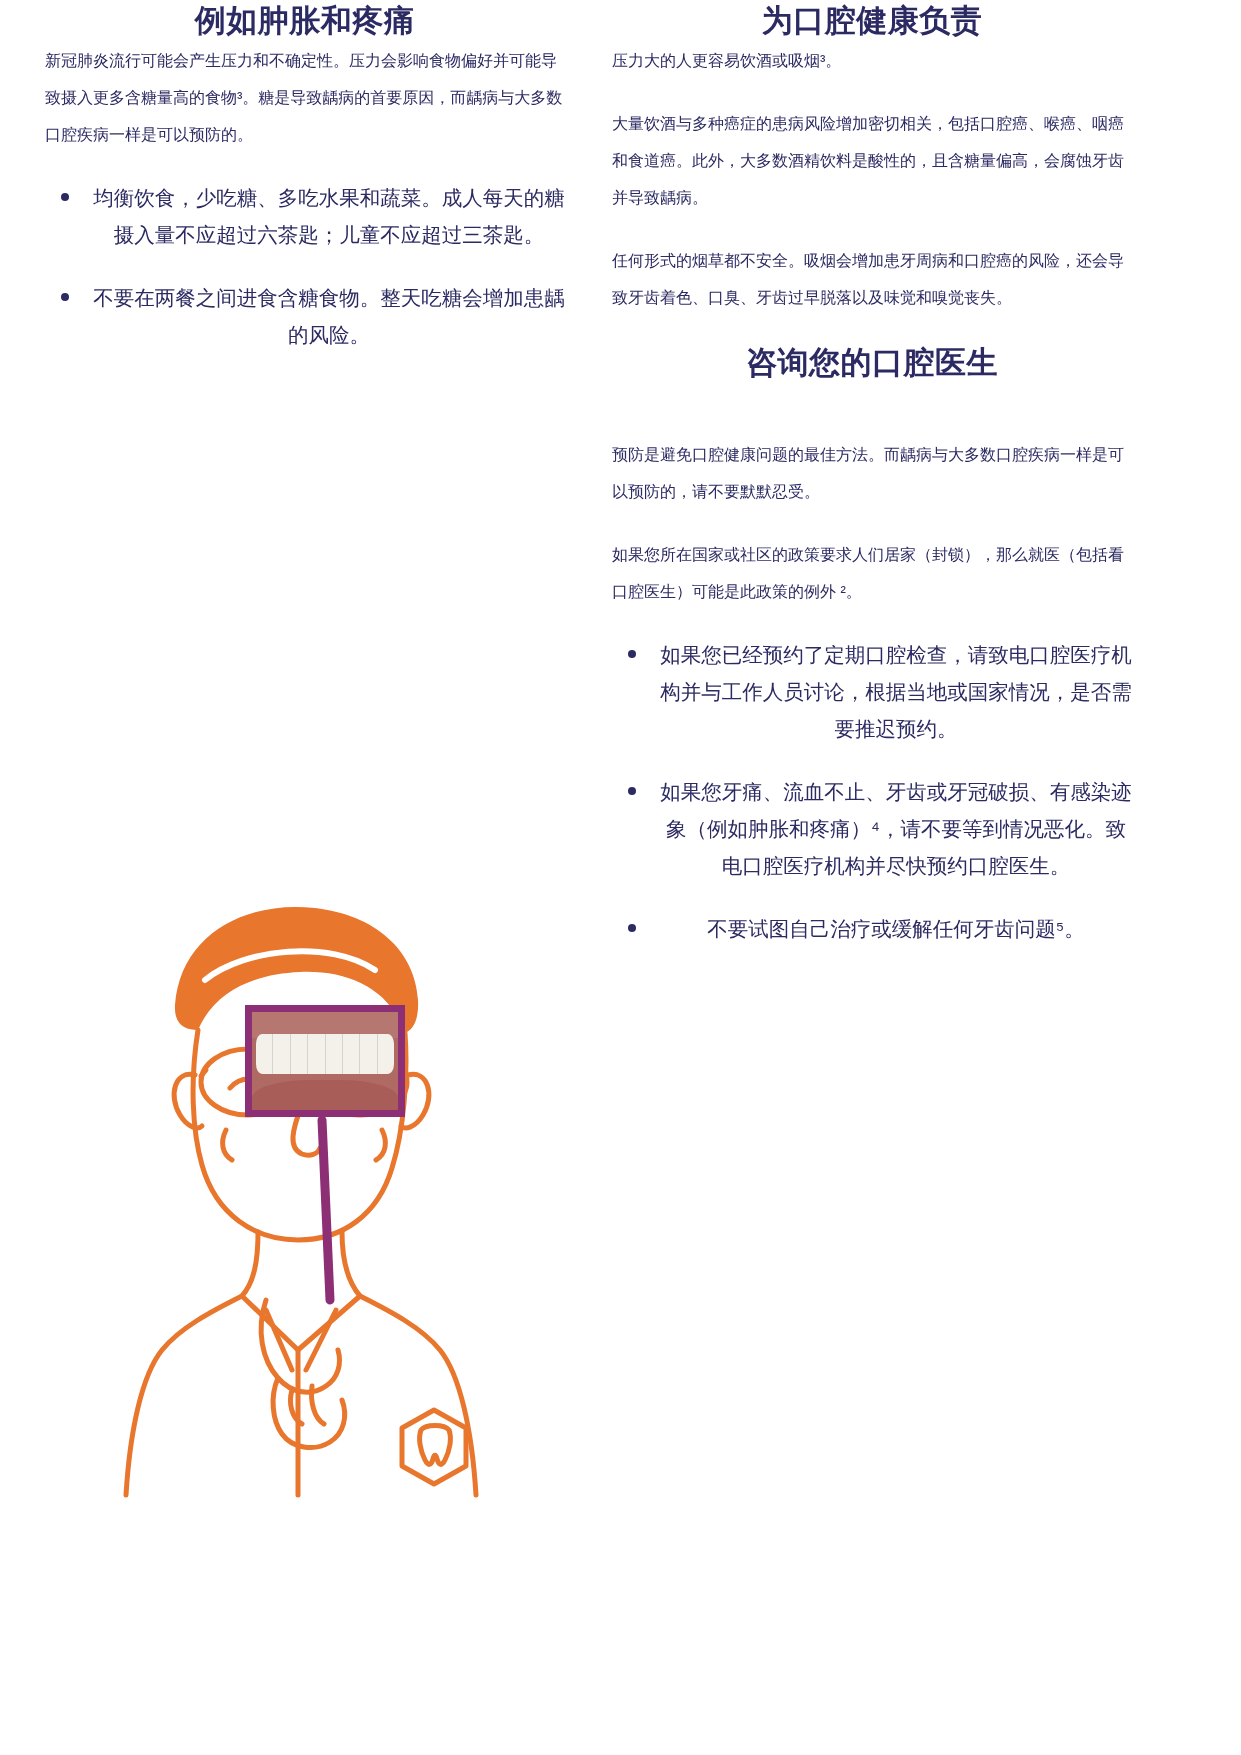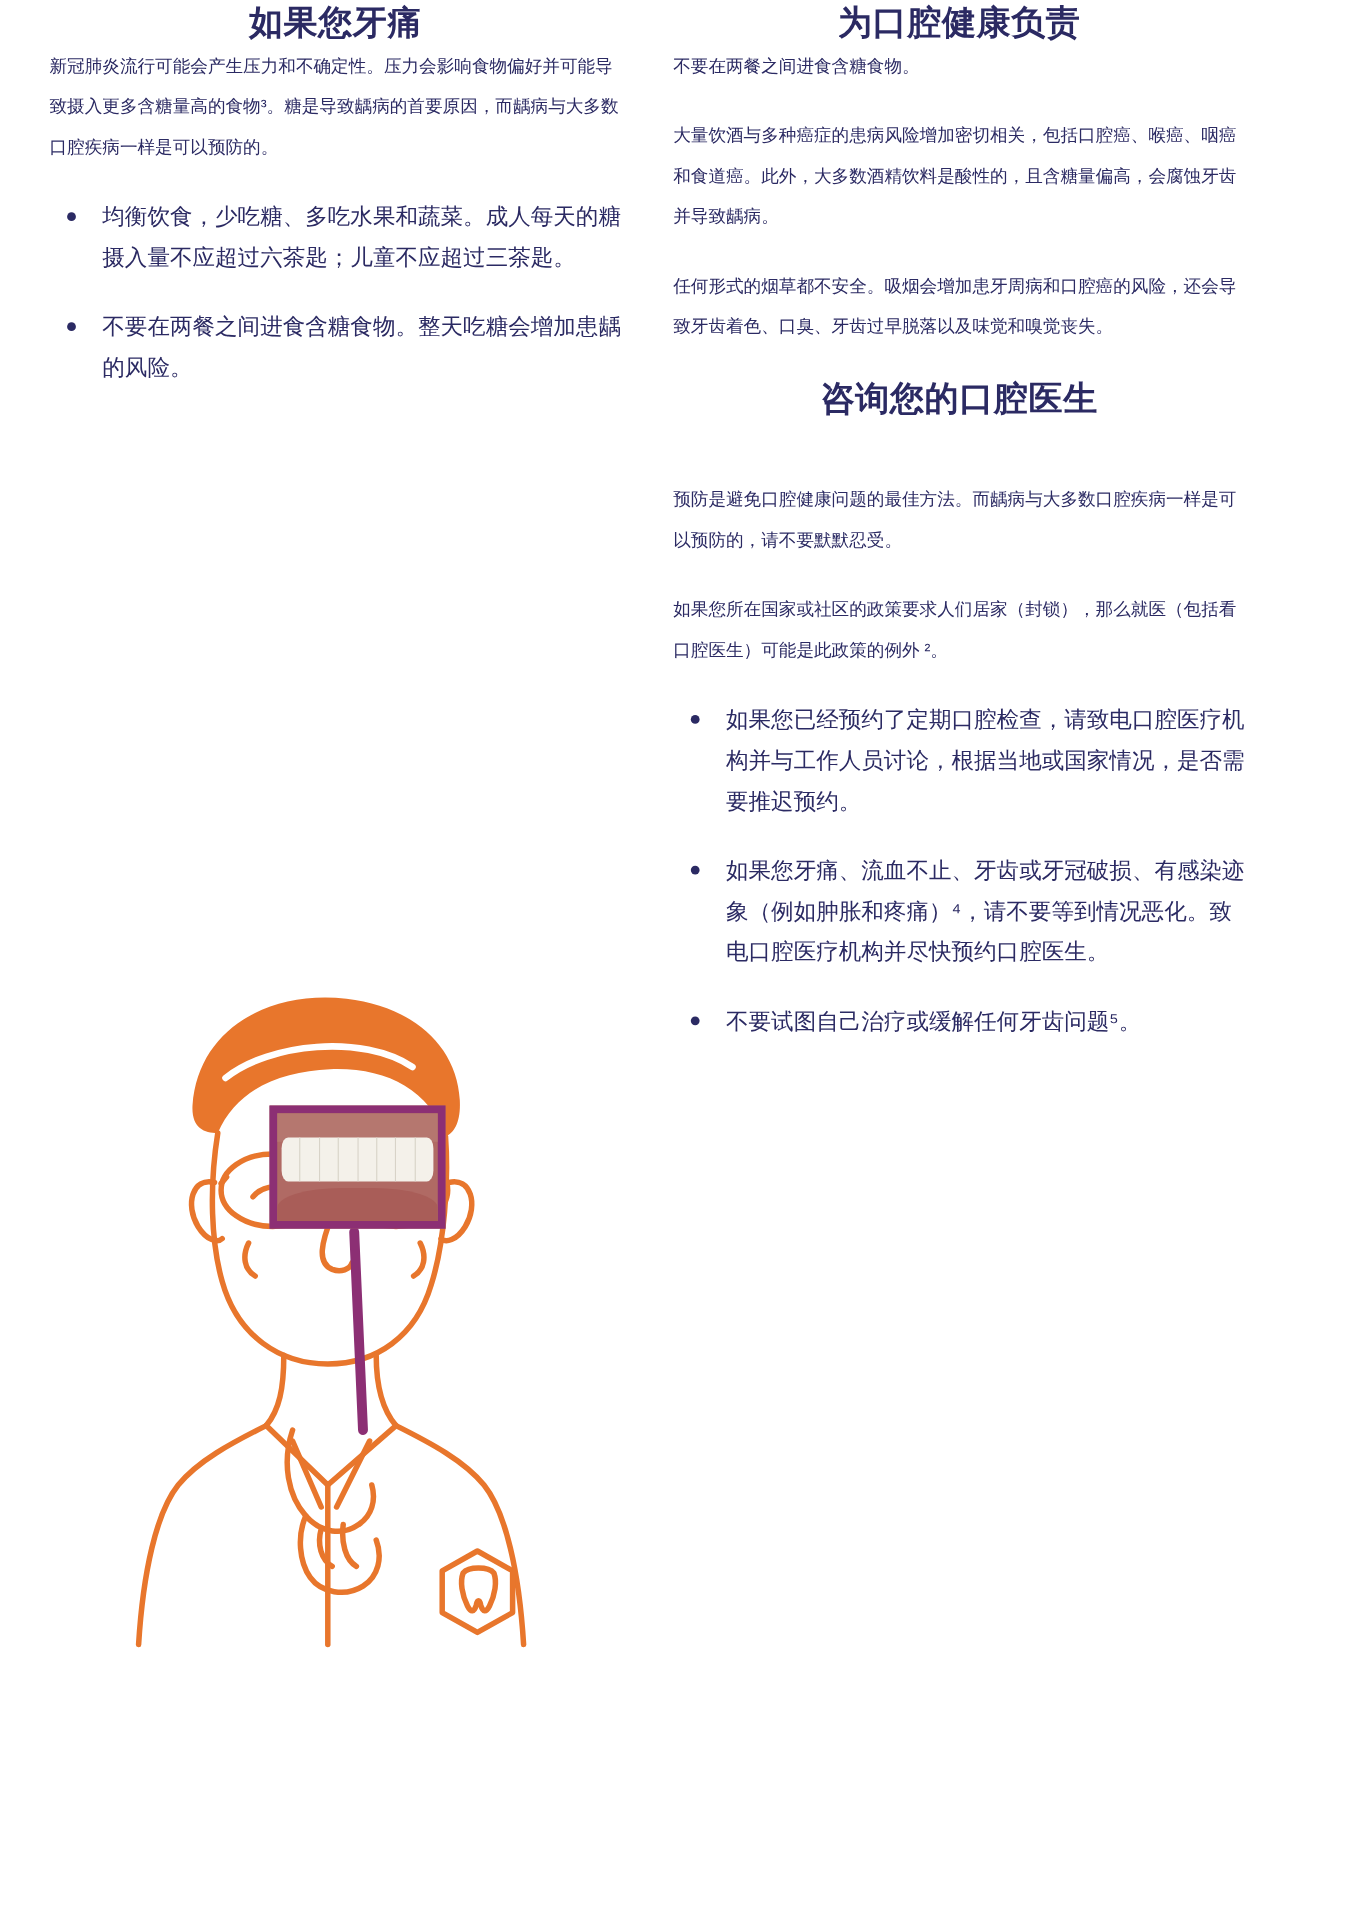--- a/index.html
+++ b/index.html
@@ -58,20 +58,21 @@
   .first-para-left {
     margin-top: 86px;
   }
   .first-para-right {
     margin-top: 80px;
   }
   ul.bullets {
     list-style: none;
     margin: 0;
     padding: 0;
+    text-align: center;
   }
   ul.bullets li {
     position: relative;
     padding-left: 48px;
     font-size: 20.5px;
     line-height: 37px;
     color: #2b2a63;
     margin-bottom: 26px;
   }
   ul.bullets li .dot {
@@ -134,31 +135,31 @@
     background: #a95d58;
     border-radius: 40% 40% 0 0 / 60% 60% 0 0;
   }
 </style>
 </head>
 <body>
 
 <div class="page">
 
   <div class="col col-left">
-    <h2 class="section-title title-left">如果您牙痛</h2>
+    <h2 class="section-title title-left">例如肿胀和疼痛</h2>
     <p class="body-text first-para-left">新冠肺炎流行可能会产生压力和不确定性。压力会影响食物偏好并可能导致摄入更多含糖量高的食物³。糖是导致龋病的首要原因，而龋病与大多数口腔疾病一样是可以预防的。</p>
     <ul class="bullets">
       <li><span class="dot"></span><span>均衡饮食，少吃糖、多吃水果和蔬菜。成人每天的糖摄入量不应超过六茶匙；儿童不应超过三茶匙。</span></li>
       <li><span class="dot"></span><span>不要在两餐之间进食含糖食物。整天吃糖会增加患龋的风险。</span></li>
     </ul>
   </div>
 
   <div class="col col-right">
     <h2 class="section-title title-right">为口腔健康负责</h2>
-    <p class="body-text first-para-right">不要在两餐之间进食含糖食物。</p>
+    <p class="body-text first-para-right">压力大的人更容易饮酒或吸烟³。</p>
     <p class="body-text">大量饮酒与多种癌症的患病风险增加密切相关，包括口腔癌、喉癌、咽癌和食道癌。此外，大多数酒精饮料是酸性的，且含糖量偏高，会腐蚀牙齿并导致龋病。</p>
     <p class="body-text">任何形式的烟草都不安全。吸烟会增加患牙周病和口腔癌的风险，还会导致牙齿着色、口臭、牙齿过早脱落以及味觉和嗅觉丧失。</p>
 
     <h2 class="section-title title-mid">咨询您的口腔医生</h2>
     <p class="body-text" style="margin-top:52px;">预防是避免口腔健康问题的最佳方法。而龋病与大多数口腔疾病一样是可以预防的，请不要默默忍受。</p>
     <p class="body-text">如果您所在国家或社区的政策要求人们居家（封锁），那么就医（包括看口腔医生）可能是此政策的例外 ²。</p>
 
     <ul class="bullets">
       <li><span class="dot"></span><span>如果您已经预约了定期口腔检查，请致电口腔医疗机构并与工作人员讨论，根据当地或国家情况，是否需要推迟预约。</span></li>
       <li><span class="dot"></span><span>如果您牙痛、流血不止、牙齿或牙冠破损、有感染迹象（例如肿胀和疼痛）⁴，请不要等到情况恶化。致电口腔医疗机构并尽快预约口腔医生。</span></li>

